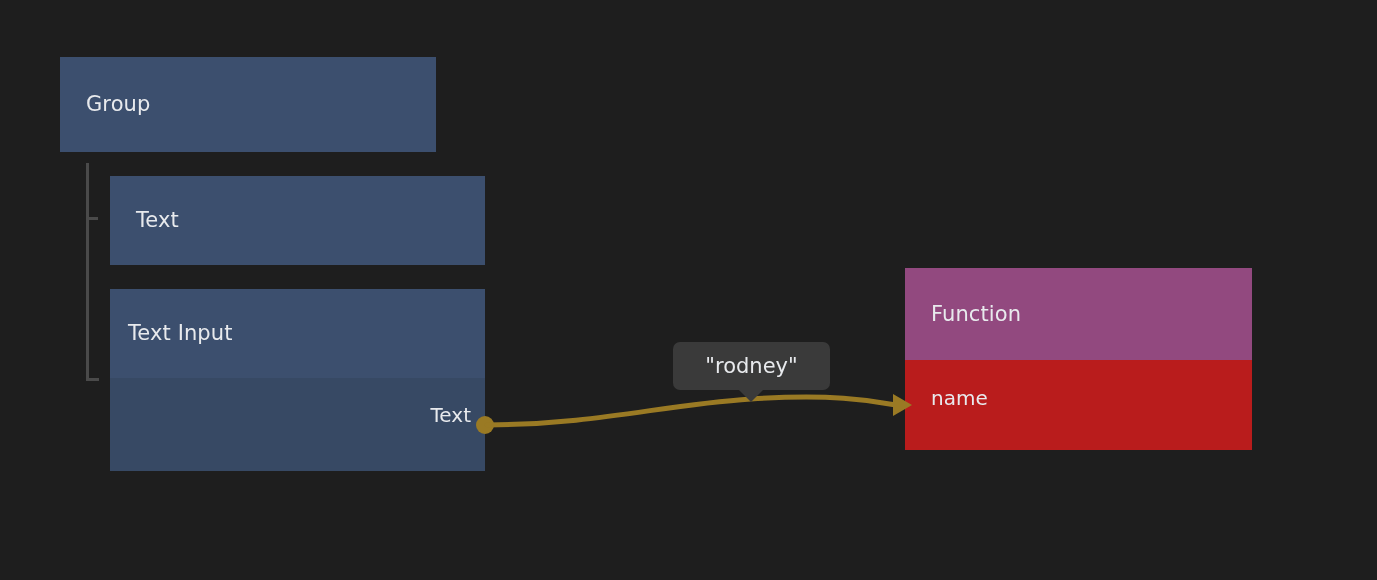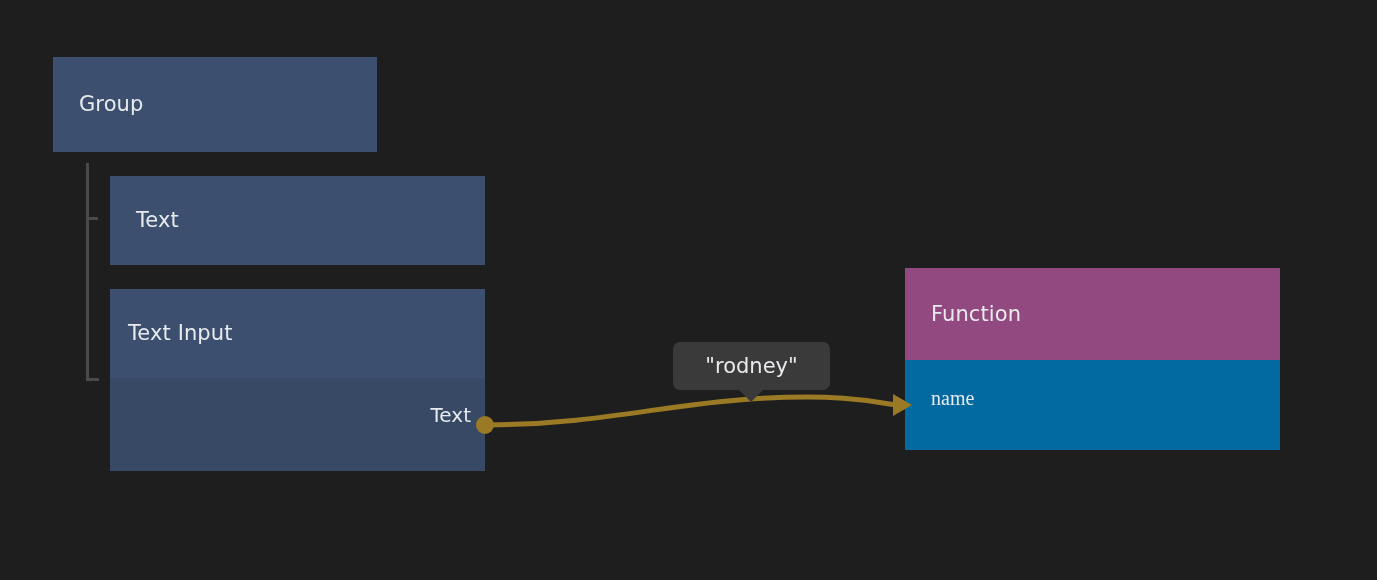--- a/index.html
+++ b/index.html
@@ -42,21 +42,21 @@
     position: relative;
     box-sizing: border-box;
   }
 
   
   .blue .node-header { background: #3c4f6e; }
   .blue .node-body   { background: #374964; }
 
   
   .purple .node-header { background: #92497f; }
-  .purple .node-body   { background: #0369a1; font-family: Liberation Serif, serif; }
+  .purple .node-body   { background: #b91c1c; }
 
   
   .port-row {
     position: absolute;
     display: flex;
     align-items: center;
     white-space: nowrap;
   }
   .port-label {
     color: #e8eaed;
@@ -108,21 +108,21 @@
 </style>
 </head>
 <body>
 
 <div id="canvas">
 
   <div class="tree-line" style="left:86px; top:163px; width:3px; height:218px;"></div>
   <div class="tree-line" style="left:86px; top:217px; width:12px; height:3px;"></div>
   <div class="tree-line" style="left:86px; top:378px; width:13px; height:3px;"></div>
 
-  <div class="node blue" style="left:53px; top:57px; width:324px; height:95px;">
+  <div class="node blue" style="left:60px; top:57px; width:376px; height:95px;">
     <div class="node-header" style="height:95px; padding-left:26px;">
       <span class="node-title">Group</span>
     </div>
   </div>
 
   <div class="node blue" style="left:110px; top:176px; width:375px; height:89px;">
     <div class="node-header" style="height:89px; padding-left:26px;">
       <span class="node-title">Text</span>
     </div>
   </div>
@@ -133,21 +133,21 @@
     </div>
     <div class="node-body" style="height:93px;">
       <div class="port-row" style="right:14px; top:27px;">
         <span class="port-label">Text</span>
       </div>
     </div>
   </div>
 
   <div class="port-dot" style="left:476px; top:416px;"></div>
 
-  <div class="node purple" style="left:905px; top:268px; width:375px; height:182px;">
+  <div class="node purple" style="left:905px; top:268px; width:347px; height:182px;">
     <div class="node-header" style="height:92px; padding-left:26px;">
       <span class="node-title">Function</span>
     </div>
     <div class="node-body" style="height:90px;">
       <div class="port-row" style="left:26px; top:28px;">
         <span class="port-label">name</span>
       </div>
     </div>
   </div>
 

